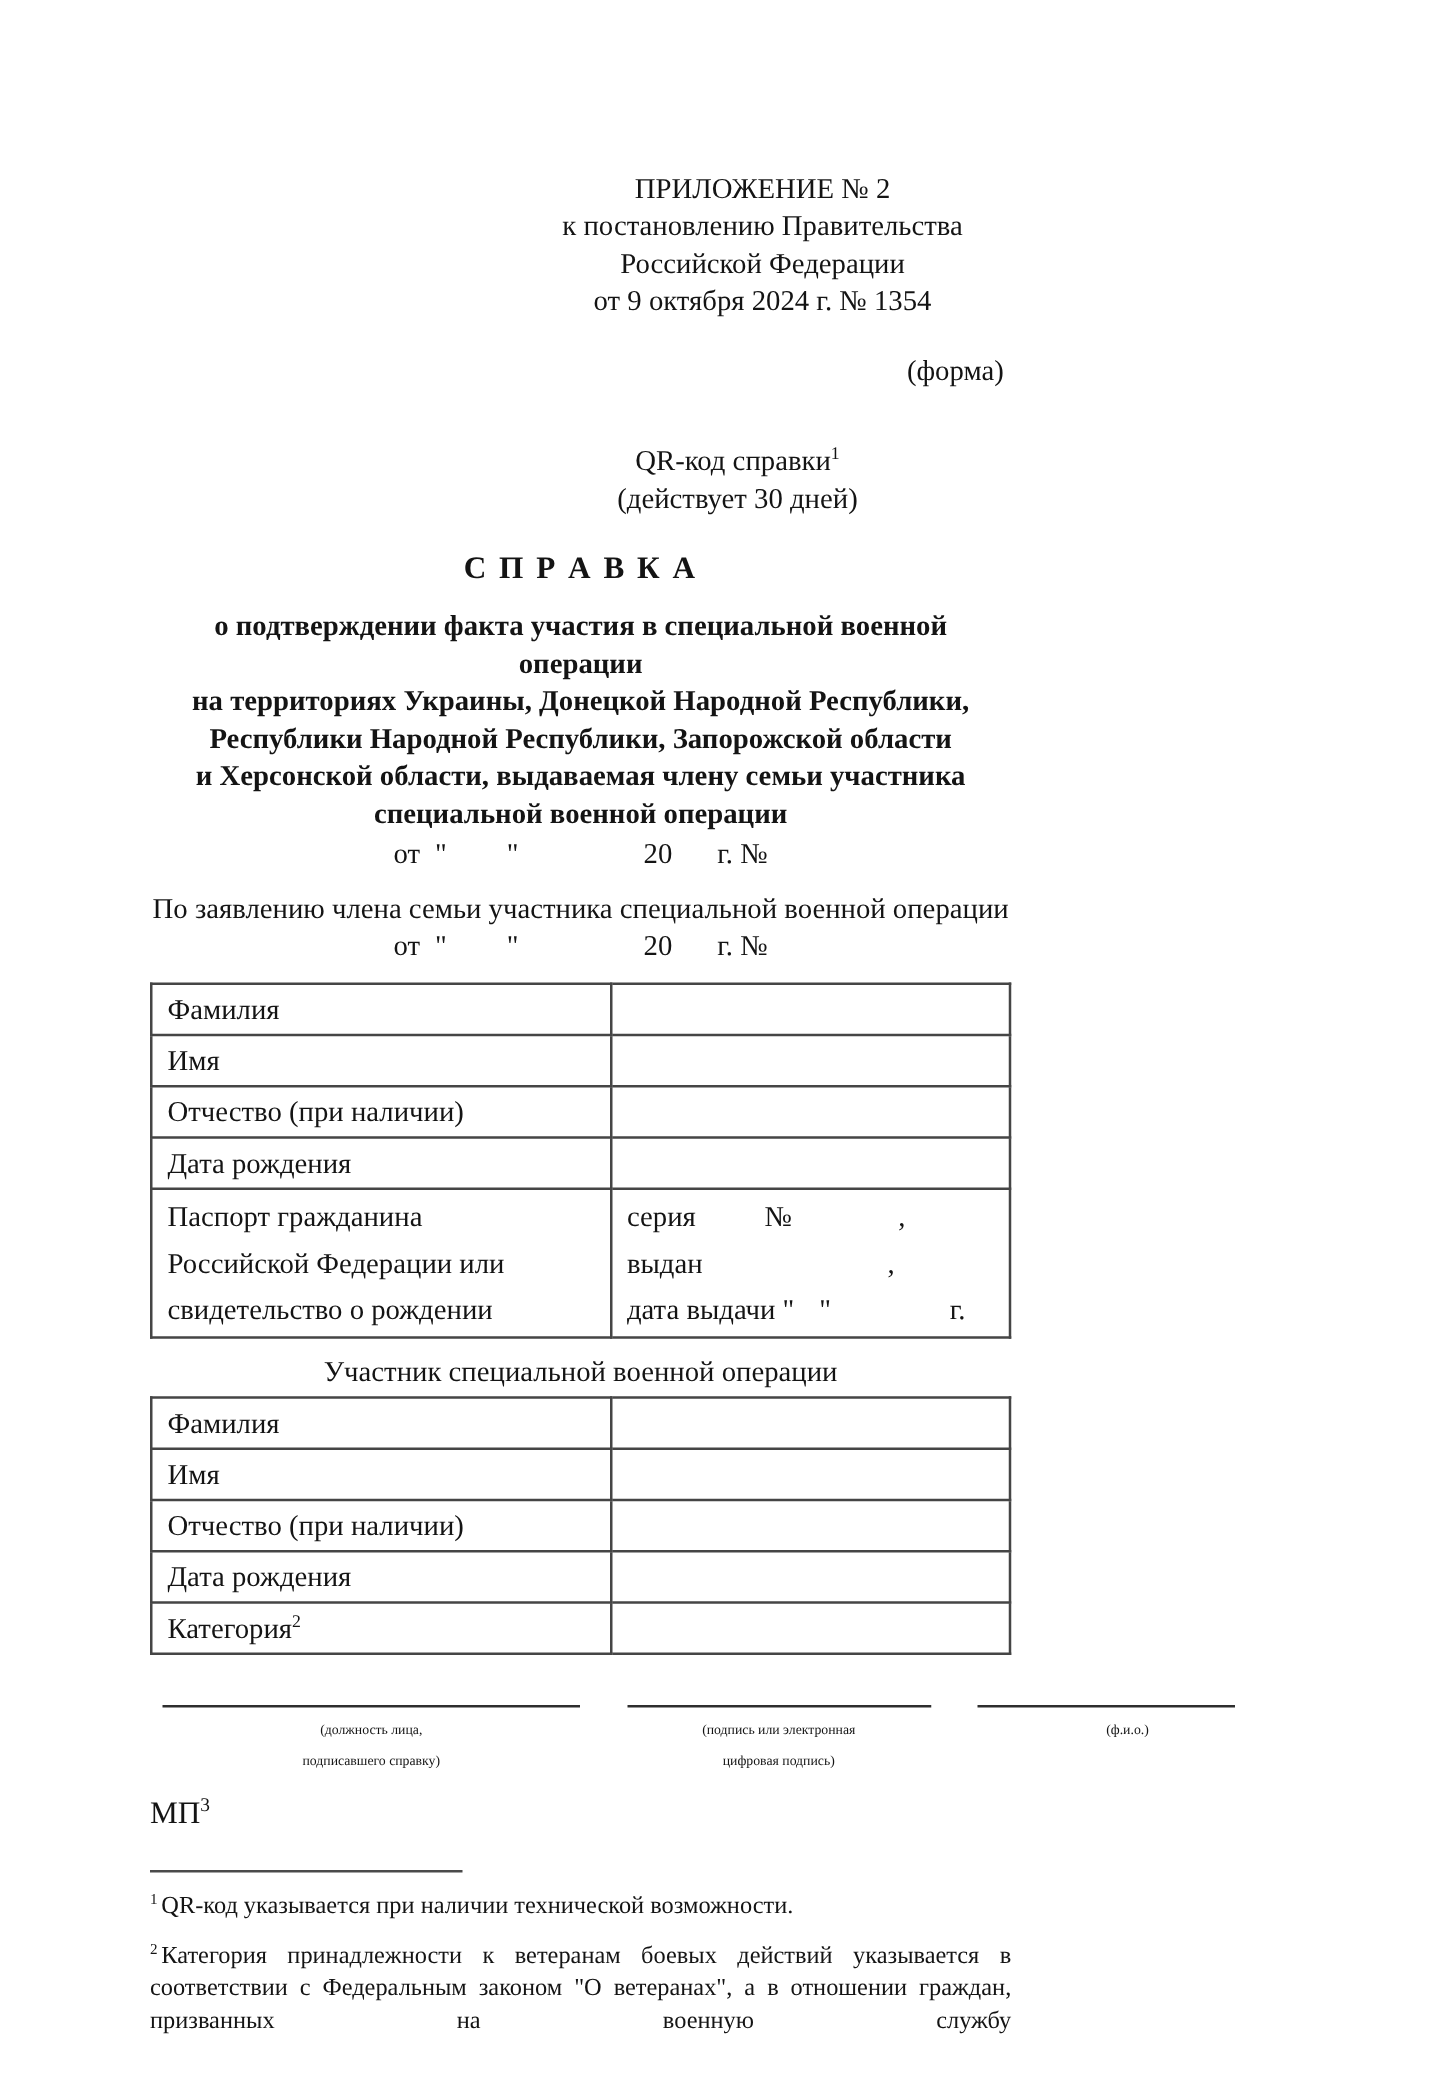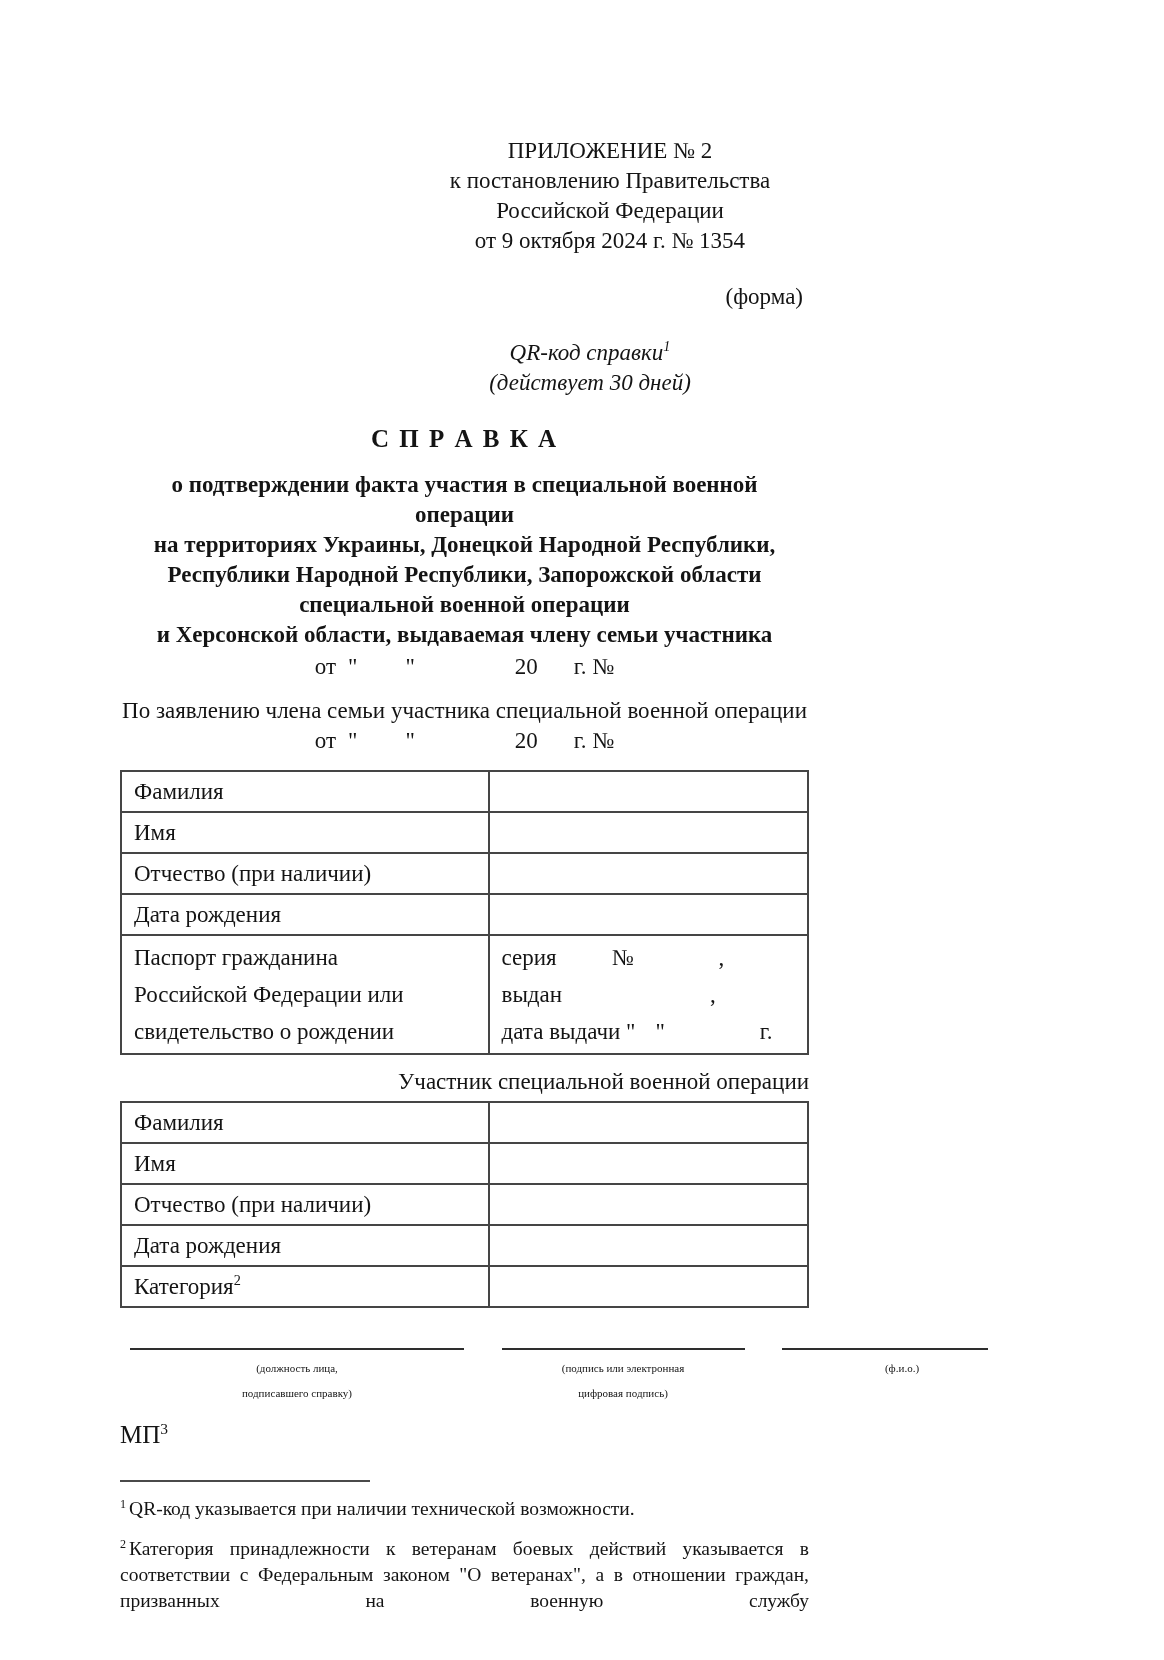--- a/index.html
+++ b/index.html
@@ -23,23 +23,22 @@
     width: 390px;
     margin-left: auto;
     margin-right: 4px;
     text-align: center;
   }
   .forma-line { text-align: right; margin-top: 26px; padding-right: 6px; }
   .qr-block {
     width: 390px;
     margin-left: auto;
     margin-right: 24px;
-    margin-top: 26px;
-    text-align: center;
-    font-style: italic;
+    margin-top: 42px;
+    text-align: center;
   }
 
   
   .doc-heading {
     margin-top: 26px;
     text-align: center;
     font-weight: bold;
     font-size: 25px;
     letter-spacing: 2px;
   }
@@ -82,21 +81,21 @@
   }
   td.label-col { width: 53.5%; }
   td.passport-label, td.passport-value { vertical-align: middle; }
   .multi-line { line-height: 37px; }
   .pp-gap55 { display: inline-block; width: 55px; }
   .pp-gap85 { display: inline-block; width: 85px; }
   .pp-gap148 { display: inline-block; width: 148px; }
   .pp-gap20 { display: inline-block; width: 20px; }
   .pp-gap95 { display: inline-block; width: 95px; }
 
-  .table-caption { margin-top: 12px; text-align: right; }
+  .table-caption { margin-top: 12px; text-align: center; }
   table.form-table.second { margin-top: 4px; }
 
   
   .signature-row {
     display: flex;
     width: 892px;
     margin-left: 10px;
     margin-top: 40px;
     justify-content: space-between;
   }
@@ -139,22 +138,22 @@
     <div><span>QR-код справки</span><sup>1</sup></div>
     <div>(действует 30 дней)</div>
   </div>
 
   <div class="doc-heading">С П Р А В К А</div>
 
   <div class="doc-subtitle">
     <div>о подтверждении факта участия в специальной военной операции</div>
     <div>на территориях Украины, Донецкой Народной Республики,</div>
     <div>Республики Народной Республики, Запорожской области</div>
+    <div>и Херсонской области, выдаваемая члену семьи участника</div>
     <div>специальной военной операции</div>
-    <div>и Херсонской области, выдаваемая члену семьи участника</div>
   </div>
 
   <div class="date-line">
     <span>от</span><span class="gap12"></span><span>"</span><span class="gap48"></span><span>"</span><span class="gap100"></span><span>20</span><span class="gap36"></span><span>г.</span><span>&nbsp;</span><span>№</span>
   </div>
 
   <div class="intro-line">По заявлению члена семьи участника специальной военной операции</div>
 
   <div class="date-line second">
     <span>от</span><span class="gap12"></span><span>"</span><span class="gap48"></span><span>"</span><span class="gap100"></span><span>20</span><span class="gap36"></span><span>г.</span><span>&nbsp;</span><span>№</span>

